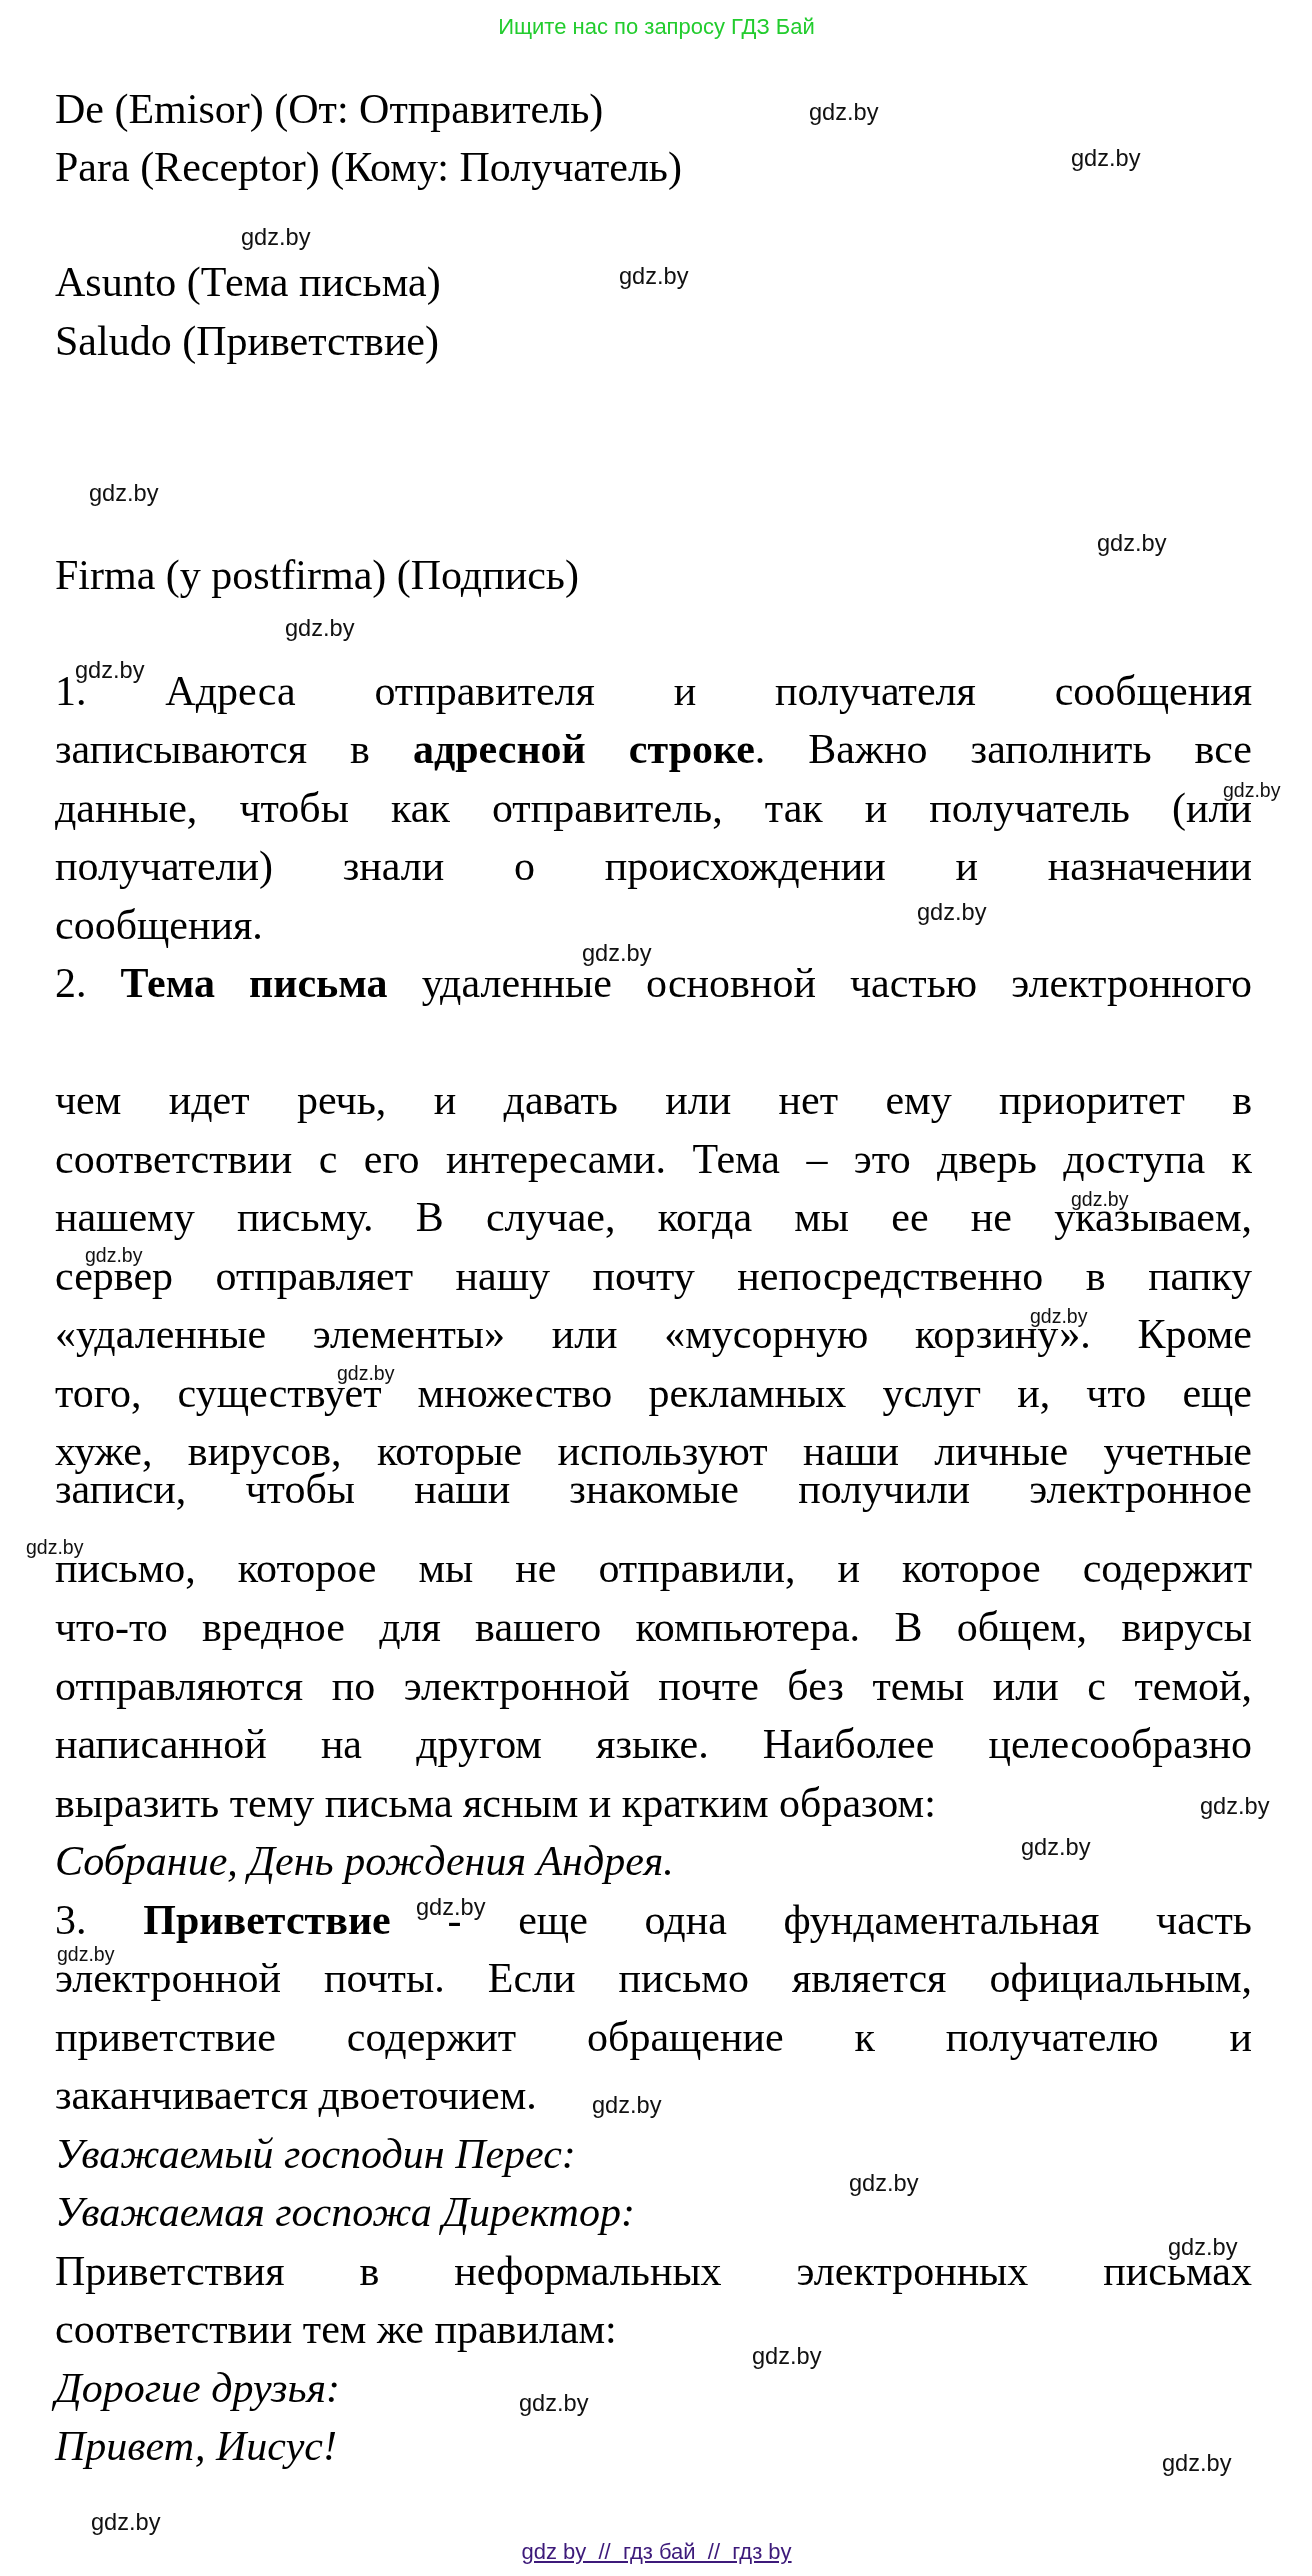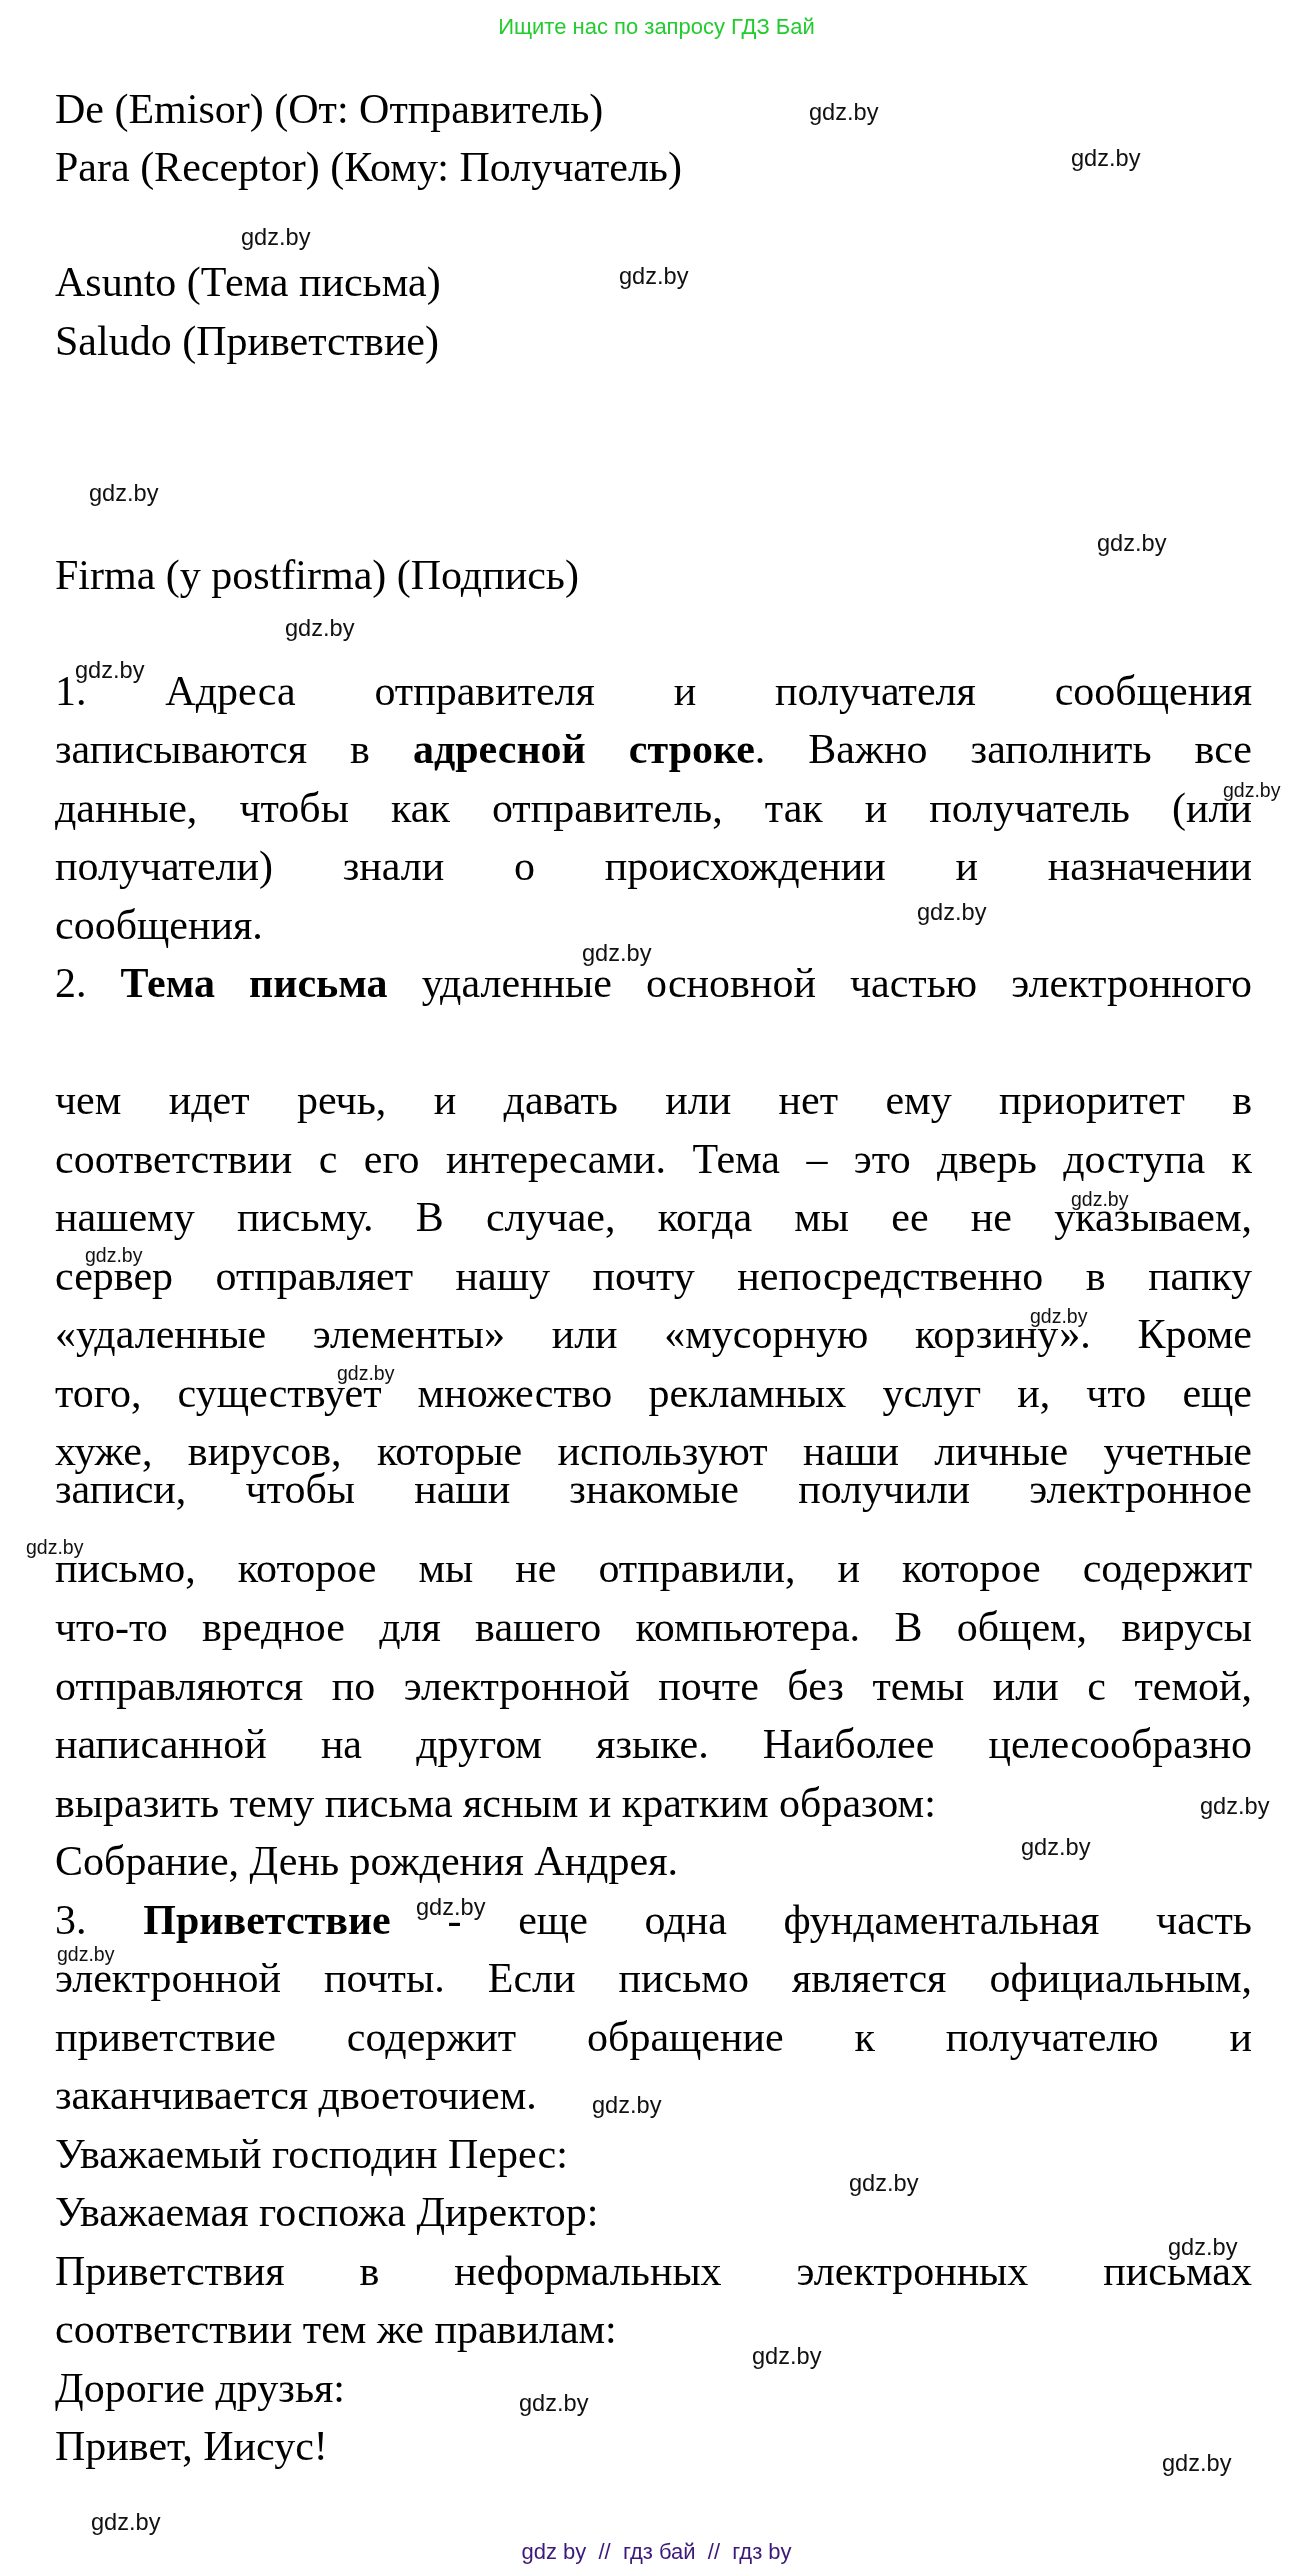--- a/index.html
+++ b/index.html
@@ -6,28 +6,29 @@
   body { width: 1313px; height: 2576px; position: relative; overflow: hidden; }
   .page { position: absolute; left: 0; top: 0; width: 1313px; height: 2576px; }
   .hdr {
     position: absolute; left: 0; top: 14px; width: 1313px; text-align: center;
     font-family: "Liberation Sans", sans-serif; font-size: 22px; color: #22cc2e;
   }
   .ftr {
     position: absolute; left: 0; top: 2539px; width: 1313px; text-align: center;
     font-family: "Liberation Sans", sans-serif; font-size: 22px; color: #3d1a7a;
     white-space: pre;
+    text-decoration: underline;
   }
   .line {
     position: absolute; left: 55px; width: 1197px;
     font-family: "Liberation Serif", serif; font-size: 42px; line-height: 49px;
     color: #000; white-space: nowrap;
   }
   .just { text-align: justify; text-align-last: justify; white-space: normal; height: 49px; overflow: hidden; }
-  .it { }
+  .it { font-style: italic; }
   b { font-weight: bold; }
   .wm {
     position: absolute; font-family: "Liberation Sans", sans-serif; font-size: 23.6px;
     color: #111; white-space: nowrap;
   }
   .wm.sm { font-size: 19.5px; }
 </style>
 </head>
 <body>
 

